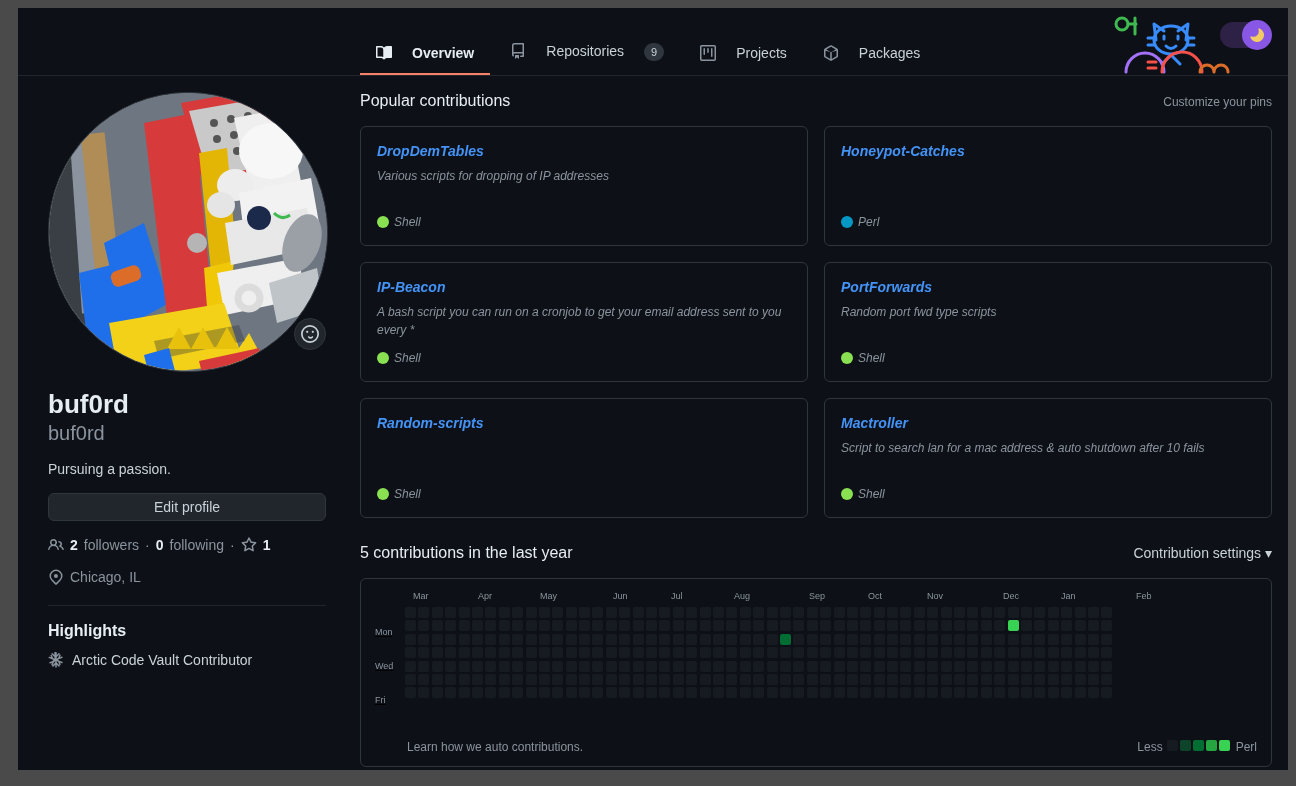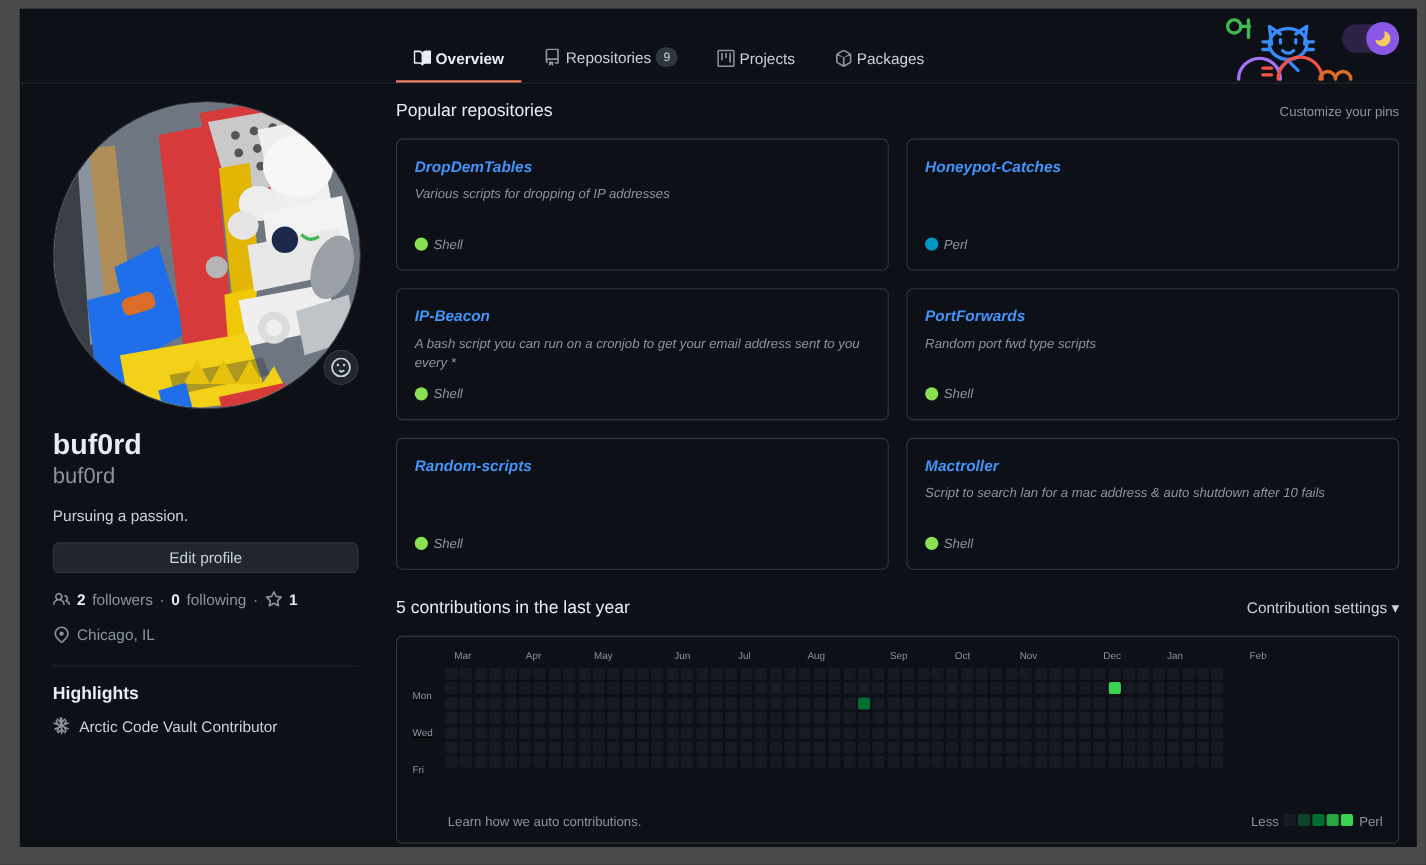--- a/index.html
+++ b/index.html
@@ -24,21 +24,21 @@
     border-bottom: 1px solid #21262d;
   }
   #nav-tabs {
     position: absolute;
     left: 342px; bottom: 0;
     display: flex;
     align-items: flex-end;
     gap: 4px;
   }
   .tab {
-    display: flex; align-items: center; gap: 4px;
+    display: flex; gap: 20px;
     padding: 8px 16px 12px 16px;
     font-size: 14px;
     color: #c9d1d9;
     cursor: pointer;
     border-bottom: 2px solid transparent;
     white-space: nowrap;
   }
   .tab.active { font-weight: bold; color: #e6edf3; border-bottom: 2px solid #f78166; }
   .tab-icon { display: inline-flex; width: 16px; height: 16px; color: #8b949e; }
   .tab.active .tab-icon { color: #e6edf3; }
@@ -338,21 +338,21 @@
               <path d="M8 0a.75.75 0 0 1 .75.75v2.19l1.72-1.72a.75.75 0 1 1 1.06 1.06L8.75 5.06v1.63l1.41-.82 1.06-2.87a.75.75 0 1 1 1.41.52l-.6 1.63 1.63-.6a.75.75 0 1 1 .52 1.41l-2.87 1.06-1.41.82 1.41.82 2.87 1.06a.75.75 0 1 1-.52 1.41l-1.63-.6.6 1.63a.75.75 0 1 1-1.41.52l-1.06-2.87-1.41-.82v1.63l2.78 2.78a.75.75 0 1 1-1.06 1.06l-1.72-1.72v2.19a.75.75 0 0 1-1.5 0v-2.19l-1.72 1.72a.75.75 0 1 1-1.06-1.06l2.78-2.78V9.31l-1.41.82-1.06 2.87a.75.75 0 1 1-1.41-.52l.6-1.63-1.63.6a.75.75 0 1 1-.52-1.41l2.87-1.06L5.25 8l-1.41-.82-2.87-1.06a.75.75 0 0 1 .52-1.41l1.63.6-.6-1.63a.75.75 0 1 1 1.41-.52l1.06 2.87 1.41.82V5.06L3.62 2.28a.75.75 0 0 1 1.06-1.06l1.72 1.72V.75A.75.75 0 0 1 8 0Z"></path>
             </svg>
         </span>
         <span>Arctic Code Vault Contributor</span>
       </div>
     </div>
 
     <div id="main">
 
       <div id="repos-head">
-        <div id="repos-title">Popular repositories</div>
+        <div id="repos-title">Popular contributions</div>
         <div id="customize-pins">Customize your pins</div>
       </div>
 
       <div id="repo-grid">
         <div class="repo-card">
           <div class="repo-name">DropDemTables</div>
           <div class="repo-desc">Various scripts for dropping of IP addresses</div>
           <div class="repo-lang">
             <span class="lang-dot" style="background:#89e051"></span>
             <span>Shell</span>

